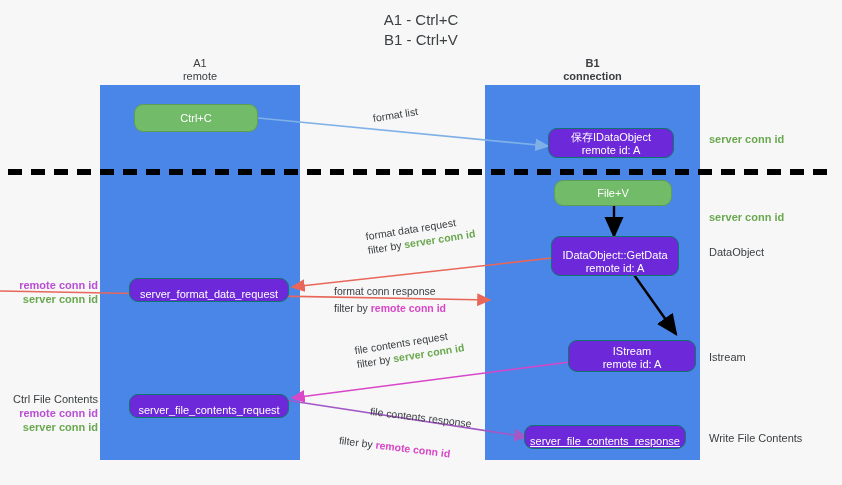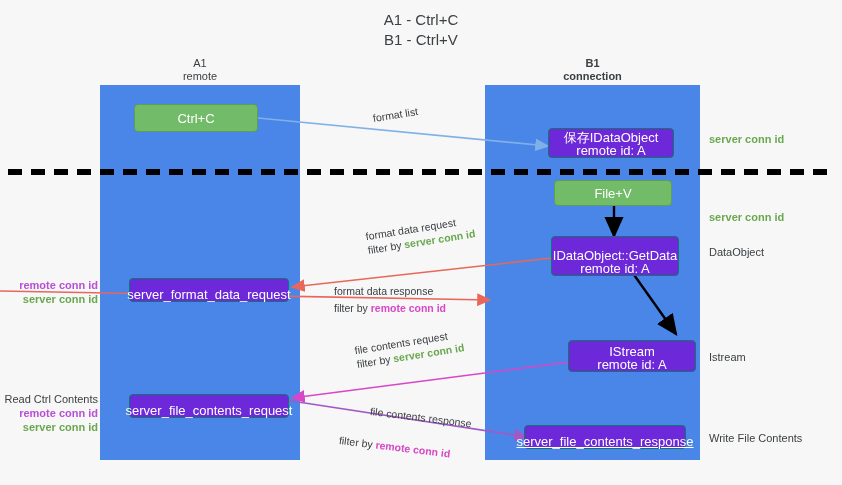--- a/index.html
+++ b/index.html
@@ -66,23 +66,23 @@
   
   .node {
     position: absolute;
     box-sizing: border-box;
     display: flex;
     flex-direction: column;
     align-items: center;
     justify-content: center;
     text-align: center;
     color: #ffffff;
-    font-size: 13px;
+    font-size: 11px;
     line-height: 13px;
-    border-radius: 4px;
+    border-radius: 9px;
   }
   .node.green {
     background: #6aa84f;
     background: #72bb68;
     border: 1px solid #5f9e55;
   }
   .node.orange {
     background: #6d28d9;
     border: 1px solid #0f766e;
     justify-content: flex-end;
@@ -219,36 +219,36 @@
   <div class="side-note" style="left:709px; top:245px;">DataObject</div>
   <div class="side-note" style="left:709px; top:350px;">Istream</div>
   <div class="side-note" style="left:709px; top:431px;">Write File Contents</div>
 
   <div class="left-note" style="left:0px; top:278px; width:98px;">
     <span class="remote">remote conn id</span>
     <span class="server">server conn id</span>
   </div>
 
   <div class="left-note" style="left:0px; top:392px; width:98px;">
-    <span class="plain">Read Ctrl Contents</span>
+    <span class="plain">Ctrl File Contents</span>
     <span class="remote">remote conn id</span>
     <span class="server">server conn id</span>
   </div>
 
   <div class="edge-label tilt-up" style="left:374px; top:111px;">
     <span>format list</span>
   </div>
 
   <div class="edge-label tilt-up" style="left:369px; top:229px;">
     <div>format data request</div>
     <div><span>filter by </span><span class="hl-server">server conn id</span></div>
   </div>
 
   <div class="edge-label" style="left:334px; top:284px;">
-    <div>format data response</div>
+    <div>format conn response</div>
     <div style="margin-top:3px;"><span>filter by </span><span class="hl-remote">remote conn id</span></div>
   </div>
 
   <div class="edge-label tilt-up" style="left:358px; top:343px;">
     <div>file contents request</div>
     <div><span>filter by </span><span class="hl-server">server conn id</span></div>
   </div>
 
   <div class="edge-label tilt-dn" style="left:371px; top:404px;">
     <div>file contents response</div>

